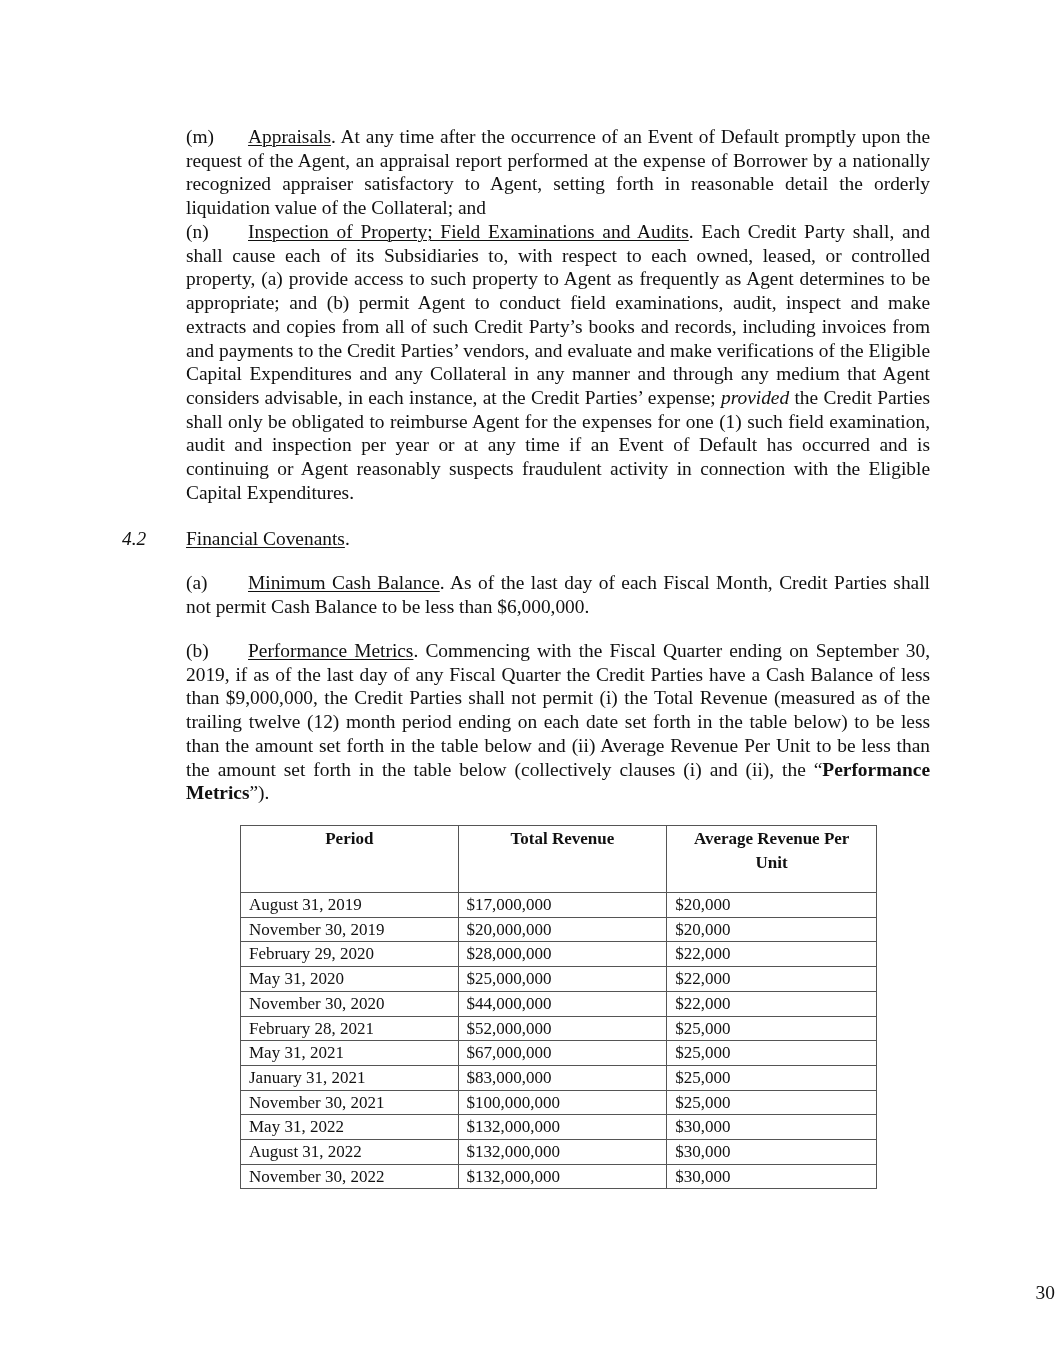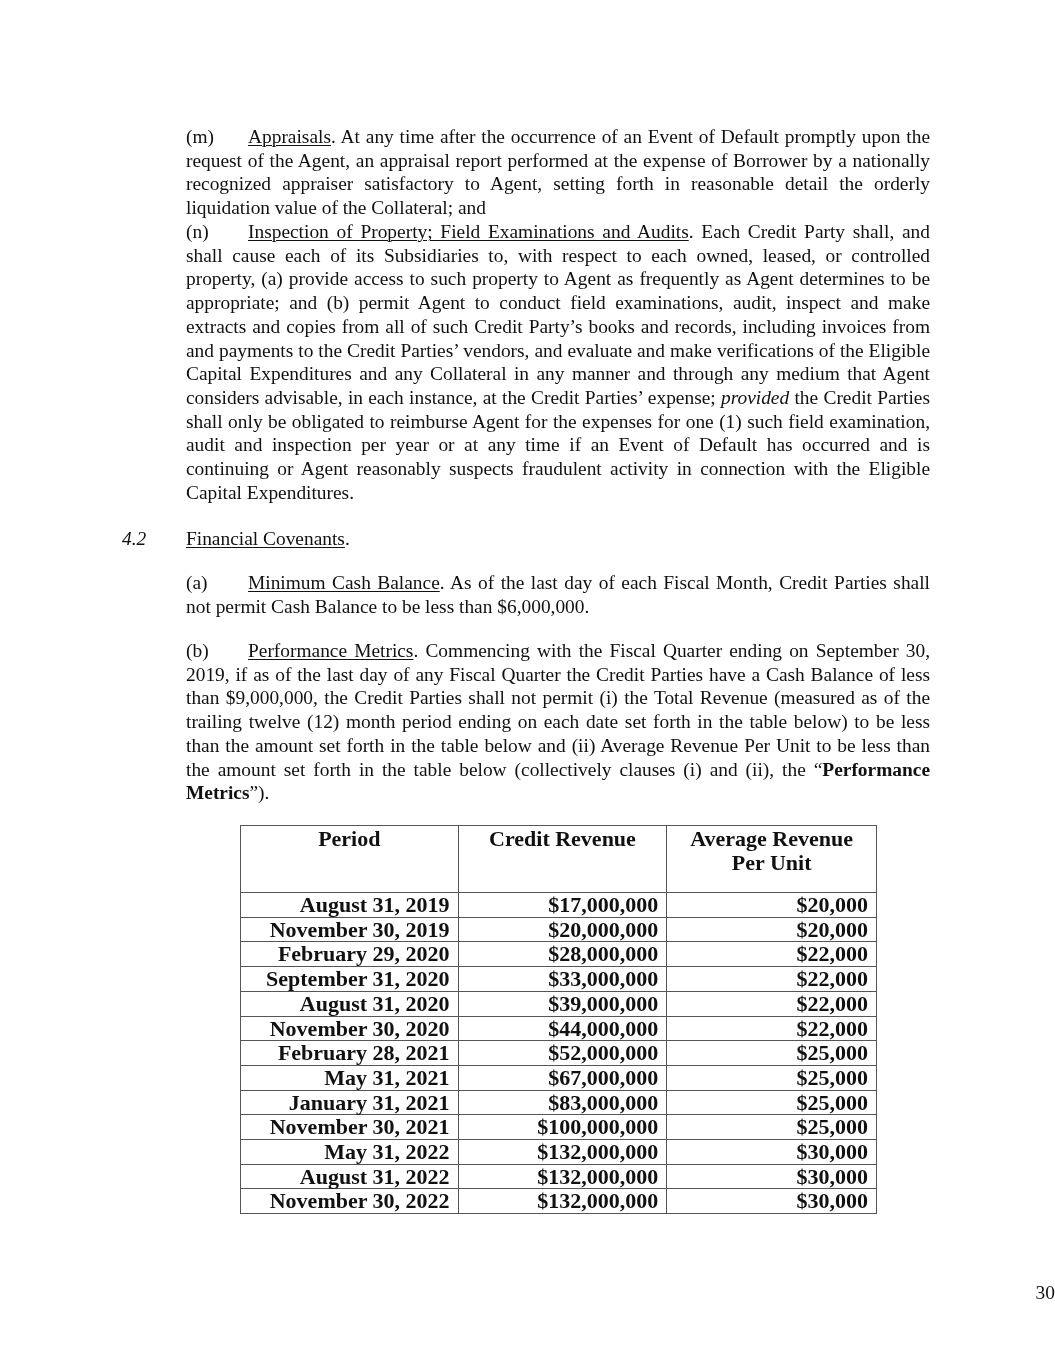--- a/index.html
+++ b/index.html
@@ -16,27 +16,27 @@
     .para .label { display: inline-block; width: 62px; }
     .u { text-decoration: underline; text-underline-offset: 2px; text-decoration-thickness: 1px; }
     .i { font-style: italic; }
     .b { font-weight: bold; }
     .section-head {
       position: absolute; left: 122px; top: 527px; line-height: 23.7px; margin: 0;
     }
     .section-head .num { display: inline-block; width: 64px; font-style: italic; }
     table.metrics {
       position: absolute; left: 240px; top: 825px; width: 637px;
-      border-collapse: collapse; font-size: 22px;
+      border-collapse: collapse; font-size: 17px;
     }
     table.metrics th, table.metrics td {
       border: 1px solid #555555; padding: 0 8px; line-height: 23.7px; vertical-align: top;
     }
     table.metrics th { font-weight: bold; text-align: center; height: 48px; padding-top: 1px; }
-    table.metrics td { text-align: right; height: 23.7px; font-weight: bold; }
+    table.metrics td { text-align: left; height: 23.7px; }
     table.metrics col.c1 { width: 218px; }
     table.metrics col.c2 { width: 209px; }
     table.metrics col.c3 { width: 210px; }
     .page-number {
       position: absolute; left: 0; width: 1055px; top: 1281px; text-align: right; line-height: 23px;
     }
   </style>
 </head>
 <body>
 
@@ -64,48 +64,43 @@
 
   <table class="metrics">
     <colgroup>
         <col class="c1">
         <col class="c2">
         <col class="c3">
       </colgroup>
     <thead>
       <tr>
         <th>Period</th>
-        <th>Credit Revenue</th>
+        <th>Total Revenue</th>
         <th style="padding:1px 22px 17px;">Average Revenue Per Unit</th>
       </tr>
     </thead>
     <tbody>
       <tr>
           <td>August 31, 2019</td>
           <td>$17,000,000</td>
           <td>$20,000</td>
         </tr>
       <tr>
           <td>November 30, 2019</td>
           <td>$20,000,000</td>
           <td>$20,000</td>
         </tr>
       <tr>
           <td>February 29, 2020</td>
           <td>$28,000,000</td>
           <td>$22,000</td>
         </tr>
       <tr>
-          <td>September 31, 2020</td>
-          <td>$33,000,000</td>
-          <td>$22,000</td>
-        </tr>
-      <tr>
-          <td>August 31, 2020</td>
-          <td>$39,000,000</td>
+          <td>May 31, 2020</td>
+          <td>$25,000,000</td>
           <td>$22,000</td>
         </tr>
       <tr>
           <td>November 30, 2020</td>
           <td>$44,000,000</td>
           <td>$22,000</td>
         </tr>
       <tr>
           <td>February 28, 2021</td>
           <td>$52,000,000</td>

